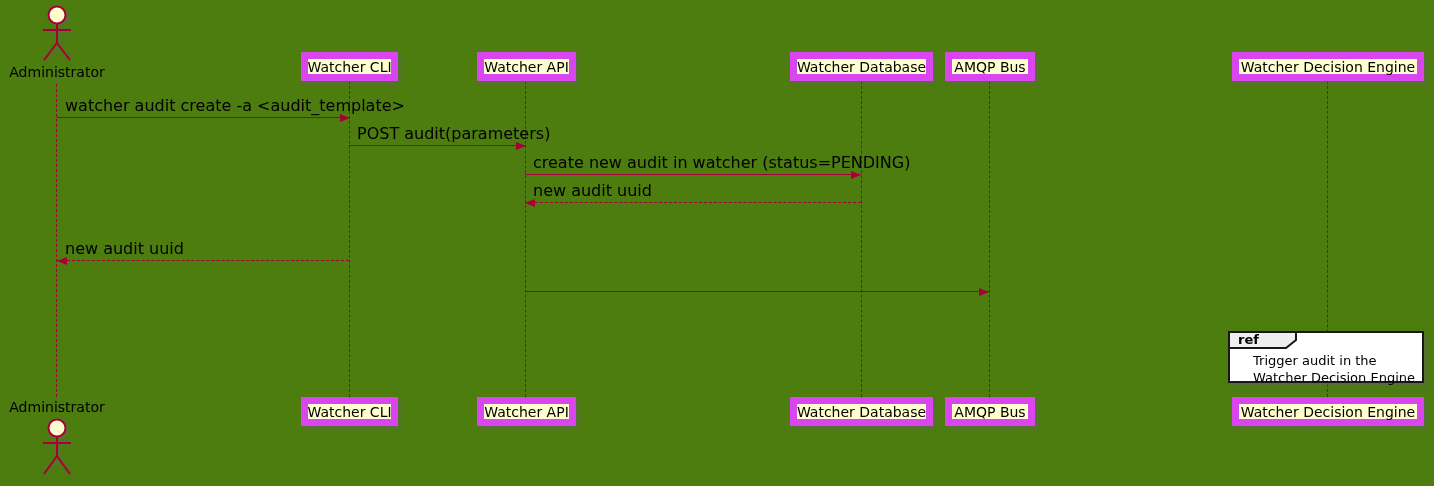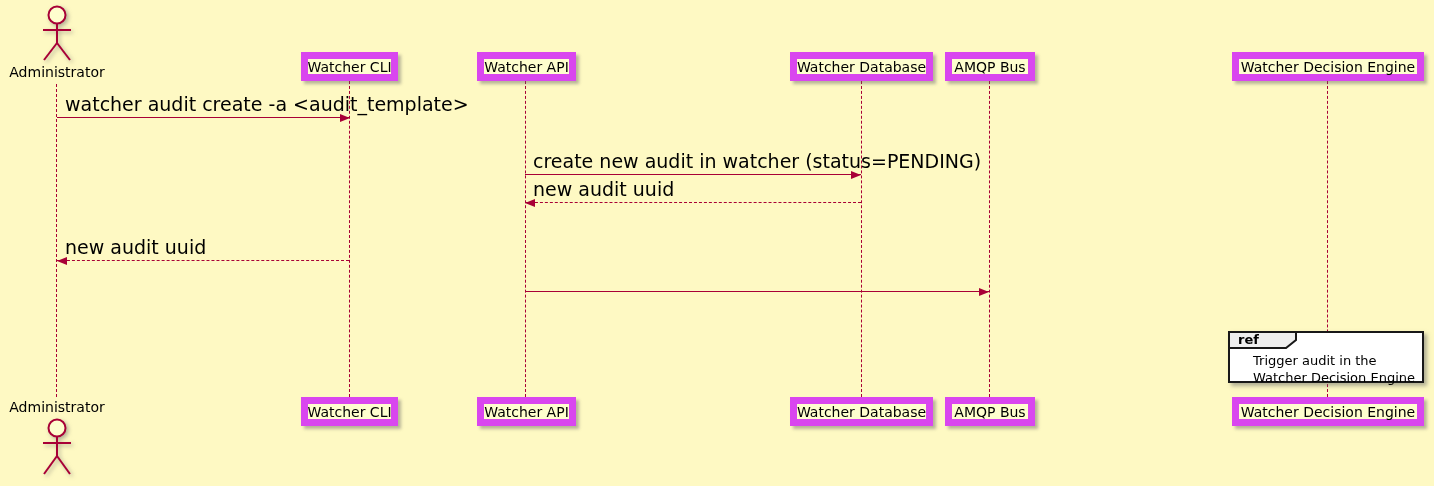--- a/index.html
+++ b/index.html
@@ -1,19 +1,19 @@
 <!DOCTYPE html>
 <html><head>
 <meta charset="utf-8">
 <style>
   html,body{margin:0;padding:0;background:#ffffff;}
   .diagram{
     position:relative;
     width:1434px;height:486px;
-    background:#fef9c3;
+    background:#4d7c0f;
     font-family:"DejaVu Sans","Liberation Sans",sans-serif;
     overflow:hidden;
   }
   
   .pbox{
     position:absolute;
     box-sizing:border-box;
     height:29px;
     background:#FEFECE;
     border:7px solid #d946ef;
@@ -32,21 +32,21 @@
   .actor-figure{position:absolute;filter:drop-shadow(2px 2px 2px rgba(100,100,100,0.5));}
   .actor-label{
     position:absolute;
     width:110px;text-align:center;
     font-size:14px;color:#000;white-space:nowrap;
   }
   
   .msg{position:absolute;height:20px;}
   .msg-label{
     position:absolute;left:8px;bottom:3px;
-    font-size:19px;color:#000;white-space:nowrap;
+    font-size:16px;color:#000;white-space:nowrap;
   }
   .msg-line{position:absolute;left:0;right:0;bottom:0;height:0;}
   .msg-line.solid{border-top:1px solid #A80036;}
   .msg-line.dashed{border-top:1px dashed #A80036;}
   .ah{position:absolute;width:0;height:0;bottom:-4px;}
   .ah.right{right:0;border-top:4px solid transparent;border-bottom:4px solid transparent;border-left:10px solid #A80036;}
   .ah.left{left:0;border-top:4px solid transparent;border-bottom:4px solid transparent;border-right:10px solid #A80036;}
   
   .ref{
     position:absolute;
@@ -94,20 +94,25 @@
   <div class="pbox z2" style="left:790px;top:52px;width:143px">Watcher Database</div>
   <div class="pbox z2" style="left:945px;top:52px;width:90px">AMQP Bus</div>
   <div class="pbox z2" style="left:1232px;top:52px;width:192px">Watcher Decision Engine</div>
 
   <div class="msg z3" style="left:57px;top:98px;width:293px">
     <span class="msg-label">watcher audit create -a &lt;audit_template&gt;</span>
     <div class="msg-line solid"></div>
     <div class="ah right"></div>
   </div>
 
+  <div class="msg z3" style="left:349px;top:126px;width:177px">
+    <span class="msg-label">POST audit(parameters)</span>
+    <div class="msg-line solid"></div>
+    <div class="ah right"></div>
+  </div>
 
   <div class="msg z3" style="left:525px;top:155px;width:336px">
     <span class="msg-label">create new audit in watcher (status=PENDING)</span>
     <div class="msg-line solid"></div>
     <div class="ah right"></div>
   </div>
 
   <div class="msg z3" style="left:525px;top:183px;width:336px">
     <span class="msg-label">new audit uuid</span>
     <div class="msg-line dashed"></div>

